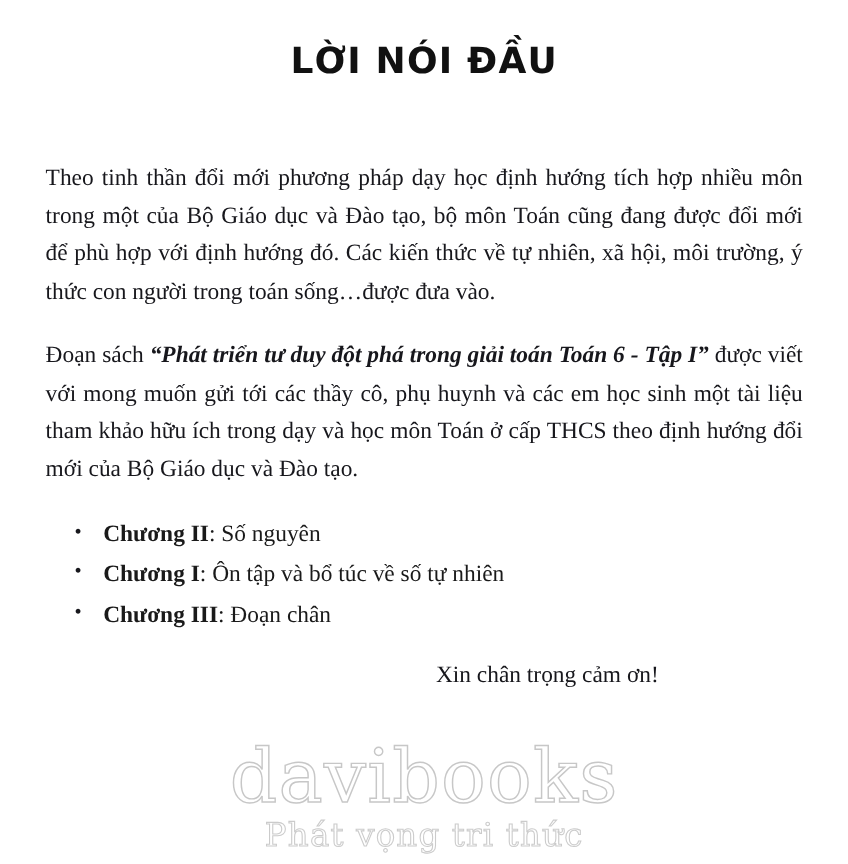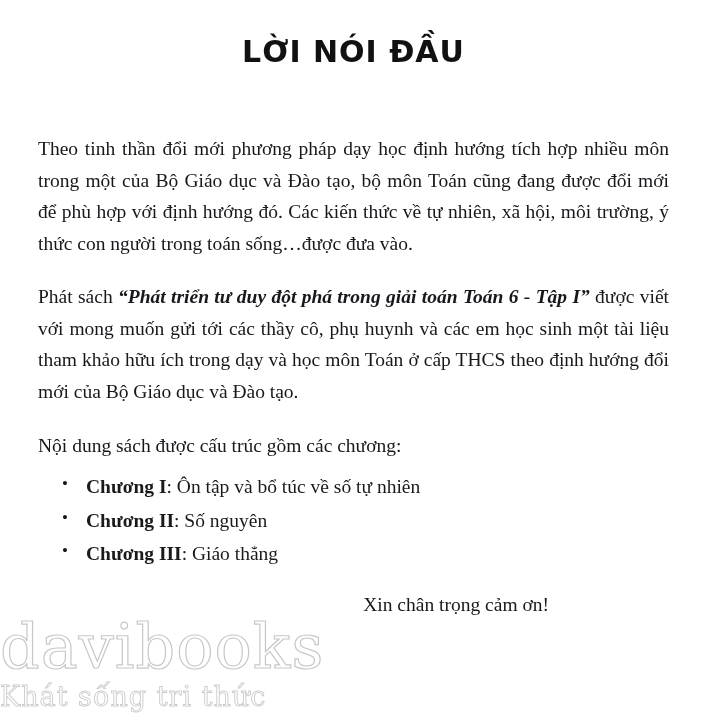--- a/index.html
+++ b/index.html
@@ -95,20 +95,21 @@
     margin: 18px 120px 0 0;
     color: #17171c;
   }
 
   
   .watermark {
     position: absolute;
     left: 0;
     right: 0;
     bottom: 8px;
+    text-align: center;
     pointer-events: none;
     user-select: none;
   }
   .wm-main {
     font-family: "DejaVu Serif", serif;
     font-size: 62px;
     letter-spacing: 1px;
     color: transparent;
     -webkit-text-stroke: 1.2px rgba(130,130,130,0.45);
     text-shadow: 0 0 0 rgba(0,0,0,0);
@@ -128,40 +129,39 @@
 
 <div class="page">
 
   <h1 class="doc-title">LỜI NÓI ĐẦU</h1>
 
   <div class="content">
 
     <p class="para">Theo tinh thần đổi mới phương pháp dạy học định hướng tích hợp nhiều môn trong một của Bộ Giáo dục và Đào tạo, bộ môn Toán cũng đang được đổi mới để phù hợp với định hướng đó. Các kiến thức về tự nhiên, xã hội, môi trường, ý thức con người trong toán sống…được đưa vào.</p>
 
     <p class="para">
-      <span>Phát sách </span><span class="book-title">“Phát triển tư duy đột phá trong giải toán Toán 6 - Tập I”</span><span> được viết với mong muốn gửi tới các thầy cô, phụ huynh và các em học sinh một tài liệu tham khảo hữu ích trong dạy và học môn Toán ở cấp THCS theo định hướng đổi mới của Bộ Giáo dục và Đào tạo.</span>
+      <span>Đoạn sách </span><span class="book-title">“Phát triển tư duy đột phá trong giải toán Toán 6 - Tập I”</span><span> được viết với mong muốn gửi tới các thầy cô, phụ huynh và các em học sinh một tài liệu tham khảo hữu ích trong dạy và học môn Toán ở cấp THCS theo định hướng đổi mới của Bộ Giáo dục và Đào tạo.</span>
     </p>
 
-    <p class="para para-tight">Nội dung sách được cấu trúc gồm các chương:</p>
 
     <ul class="chapters">
+      <li>
+        <span class="chapter-name">Chương II</span><span>: Số nguyên</span>
+      </li>
       <li>
         <span class="chapter-name">Chương I</span><span>: Ôn tập và bổ túc về số tự nhiên</span>
       </li>
       <li>
-        <span class="chapter-name">Chương II</span><span>: Số nguyên</span>
-      </li>
-      <li>
-        <span class="chapter-name">Chương III</span><span>: Giáo thẳng</span>
+        <span class="chapter-name">Chương III</span><span>: Đoạn chân</span>
       </li>
     </ul>
 
 
     <p class="thanks">Xin chân trọng cảm ơn!</p>
 
   </div>
 
   <div class="watermark">
     <div class="wm-main">davibooks</div>
-    <div class="wm-sub">Khát sống tri thức</div>
+    <div class="wm-sub">Phát vọng tri thức</div>
   </div>
 
 </div>
 
 </body></html>

